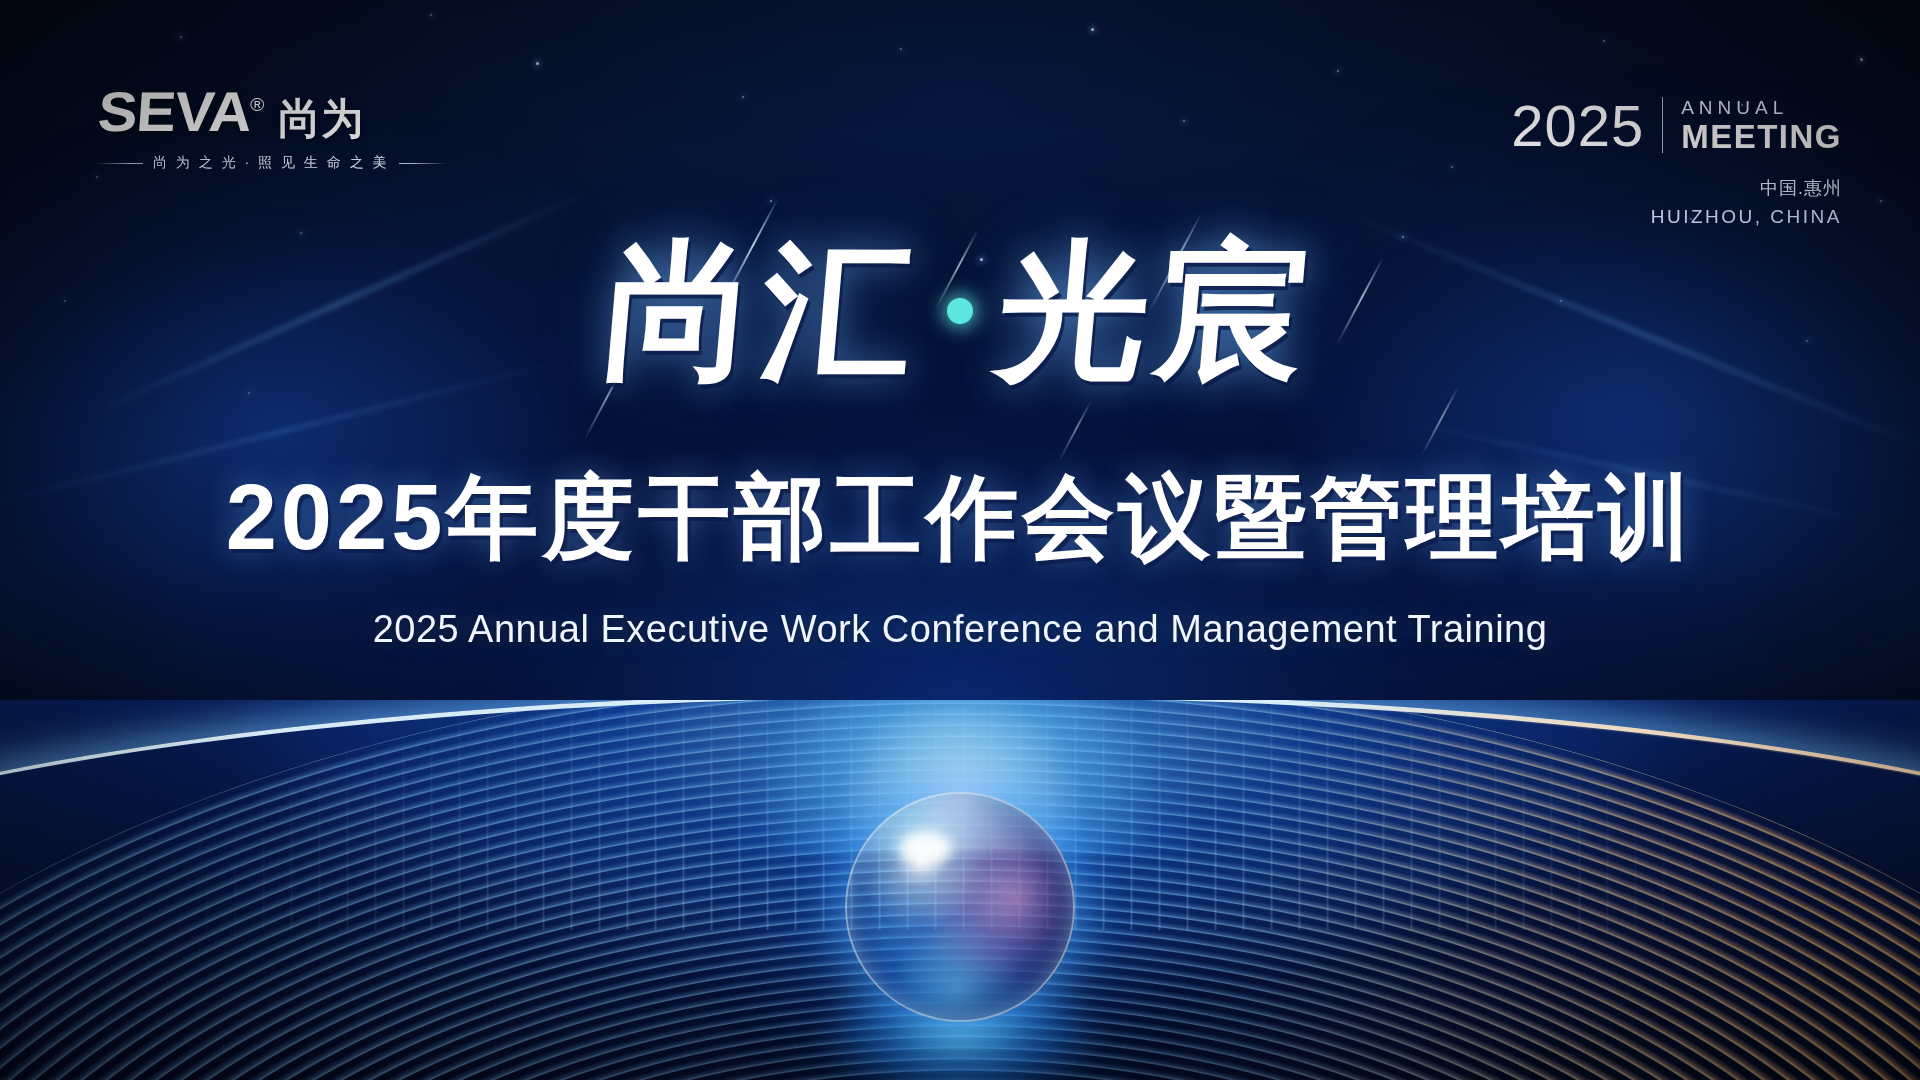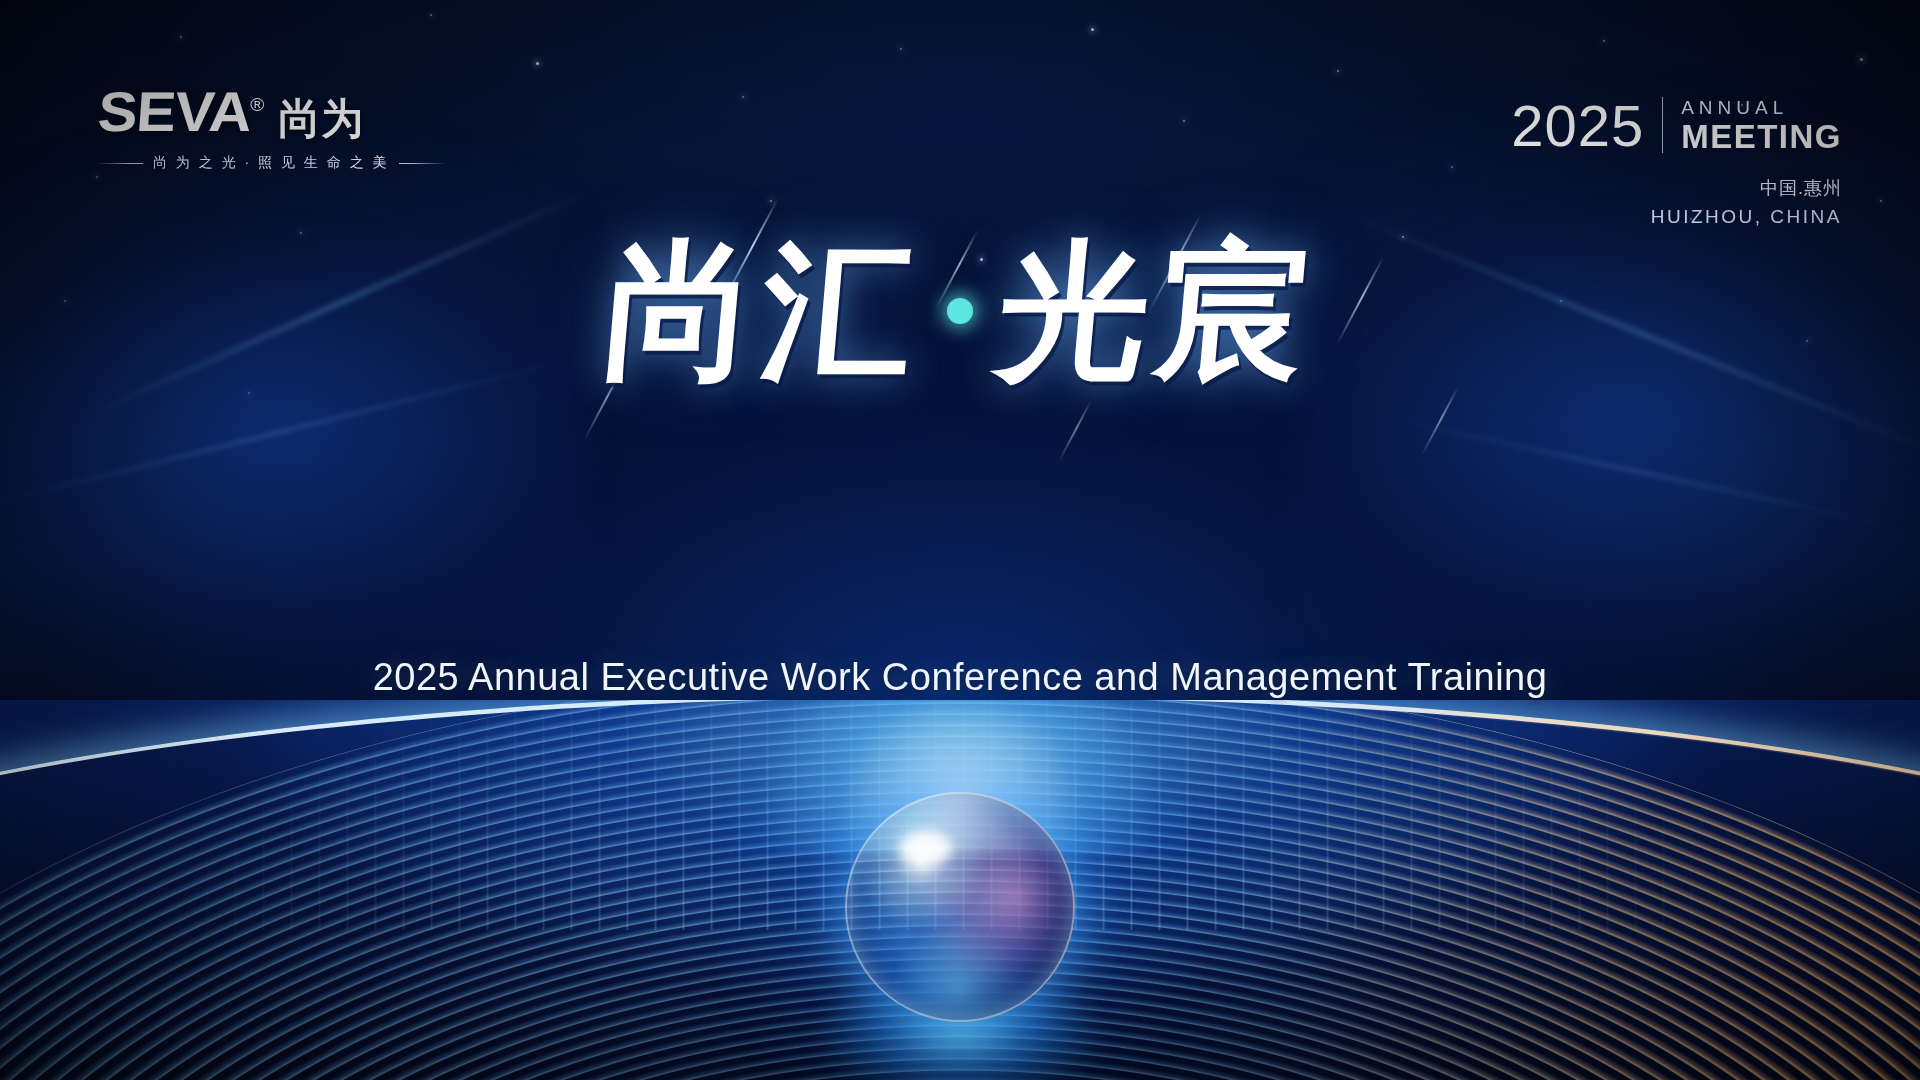--- a/index.html
+++ b/index.html
@@ -123,21 +123,20 @@
     text-shadow:
       3px 4px 0 rgba(10,26,72,0.7),
       0 0 30px rgba(110,180,255,0.45);
   }
   #subtitle-en {
     position:absolute; left:0; right:0; top:608px;
     text-align:center; z-index:6;
     font-size:38px; font-weight:300; color:#f0f6ff;
     letter-spacing:0.5px;
     text-shadow:0 2px 10px rgba(0,0,0,0.5), 0 0 22px rgba(120,190,255,0.35);
-    margin-top:48px;
   }
 
   
   #floor {
     position:absolute; left:-6%; right:-6%; top:700px; bottom:-120px;
     overflow:hidden; pointer-events:none;
   }
   .floor-base {
     position:absolute; inset:0;
     background:
@@ -323,20 +322,21 @@
     <div class="mb-city-cn">中国.惠州</div>
     <div class="mb-city-en">HUIZHOU, CHINA</div>
   </div>
 
   <div id="main-title">
     <span class="mt-word">尚汇</span>
     <span class="mt-dot"></span>
     <span class="mt-word">光宸</span>
   </div>
 
+  <div id="subtitle-cn">2025年度干部工作会议暨管理培训</div>
   <div id="subtitle-en">2025 Annual Executive Work Conference and Management Training</div>
 
   <div id="floor">
     <div class="floor-base"></div>
     <div class="rings"></div>
     <div class="rings warm"></div>
     <div class="rays"></div>
     <div class="horizon"></div>
     <div class="horizon-warm"></div>
     <div class="core-burst"></div>

